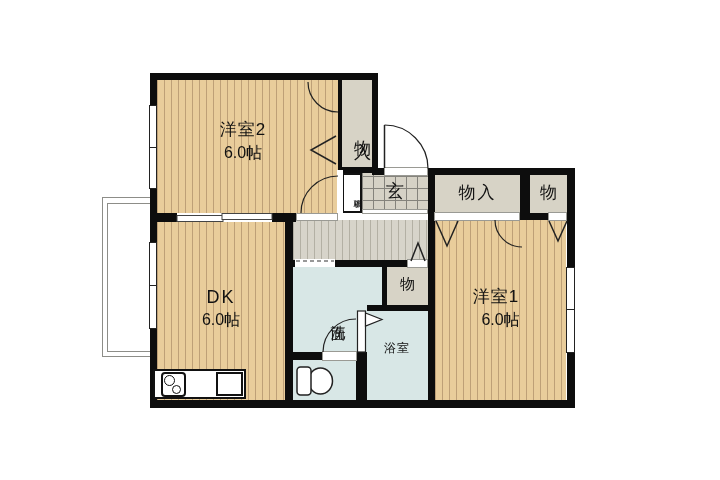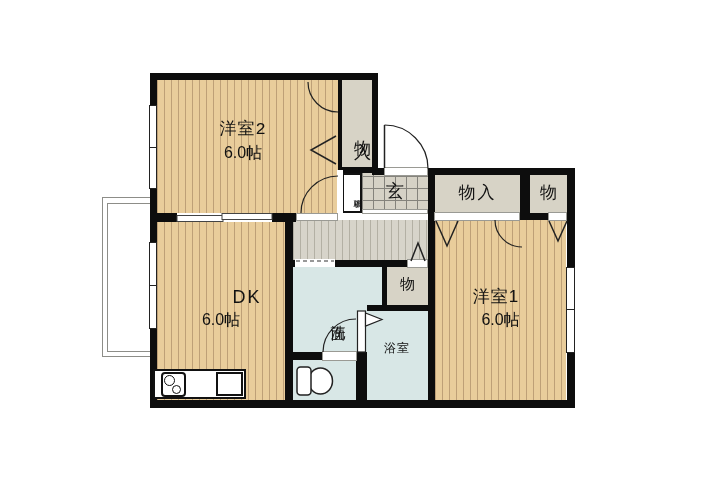--- a/index.html
+++ b/index.html
@@ -110,23 +110,23 @@
 
     <path d="M323,352 A33,33 0 0 1 356,319" fill="none" stroke="#222" stroke-width="1.2"></path>
 
     <rect x="357.5" y="311" width="8" height="41" fill="#fff" stroke="#222" stroke-width="1.2"></rect>
     <path d="M365.5,313 L382,319.5 L365.5,326 Z" fill="#fff" stroke="#222" stroke-width="1.2"></path>
 
     <ellipse cx="320.5" cy="381" rx="12" ry="13" fill="#fff" stroke="#222" stroke-width="1.5"></ellipse>
     <rect x="297" y="367" width="14" height="28" rx="3.5" fill="#fff" stroke="#222" stroke-width="1.5"></rect>
   </svg>
 
-  <div class="lbl" style="left:157px;top:119px;width:172px;font-size:17px;letter-spacing:1px;font-family:Liberation Mono, monospace;">洋室2</div>
+  <div class="lbl" style="left:157px;top:119px;width:172px;font-size:17px;letter-spacing:1px;">洋室2</div>
   <div class="lbl" style="left:157px;top:143px;width:172px;font-size:16px;">6.0帖</div>
-  <div class="lbl" style="left:157px;top:286px;width:128px;font-size:18px;letter-spacing:2px;padding-left:26px;">DK</div>
+  <div class="lbl" style="left:157px;top:286px;width:128px;font-size:18px;letter-spacing:2px;">DK</div>
   <div class="lbl" style="left:157px;top:310px;width:128px;font-size:16px;">6.0帖</div>
   <div class="lbl" style="left:435px;top:286px;width:122px;font-size:17px;letter-spacing:1px;">洋室1</div>
   <div class="lbl" style="left:435px;top:310px;width:131px;font-size:16px;">6.0帖</div>
   <div class="lbl vert" style="left:341px;top:94px;width:32px;height:70px;font-size:17px;letter-spacing:3px;">物入</div>
   <div class="lbl vert" style="left:343px;top:176px;width:18px;height:36px;font-size:7.5px;line-height:1.1;">下駄箱</div>
   <div class="lbl" style="left:362px;top:180px;width:66px;font-size:18px;">玄</div>
   <div class="lbl" style="left:435px;top:182px;width:85px;font-size:17px;letter-spacing:2px;">物入</div>
   <div class="lbl" style="left:530px;top:182px;width:37px;font-size:17px;">物</div>
   <div class="lbl" style="left:387px;top:275px;width:41px;font-size:15px;">物</div>
   <div class="lbl vert" style="left:321px;top:286px;width:26px;height:58px;font-size:15px;letter-spacing:2px;">洗面</div>

